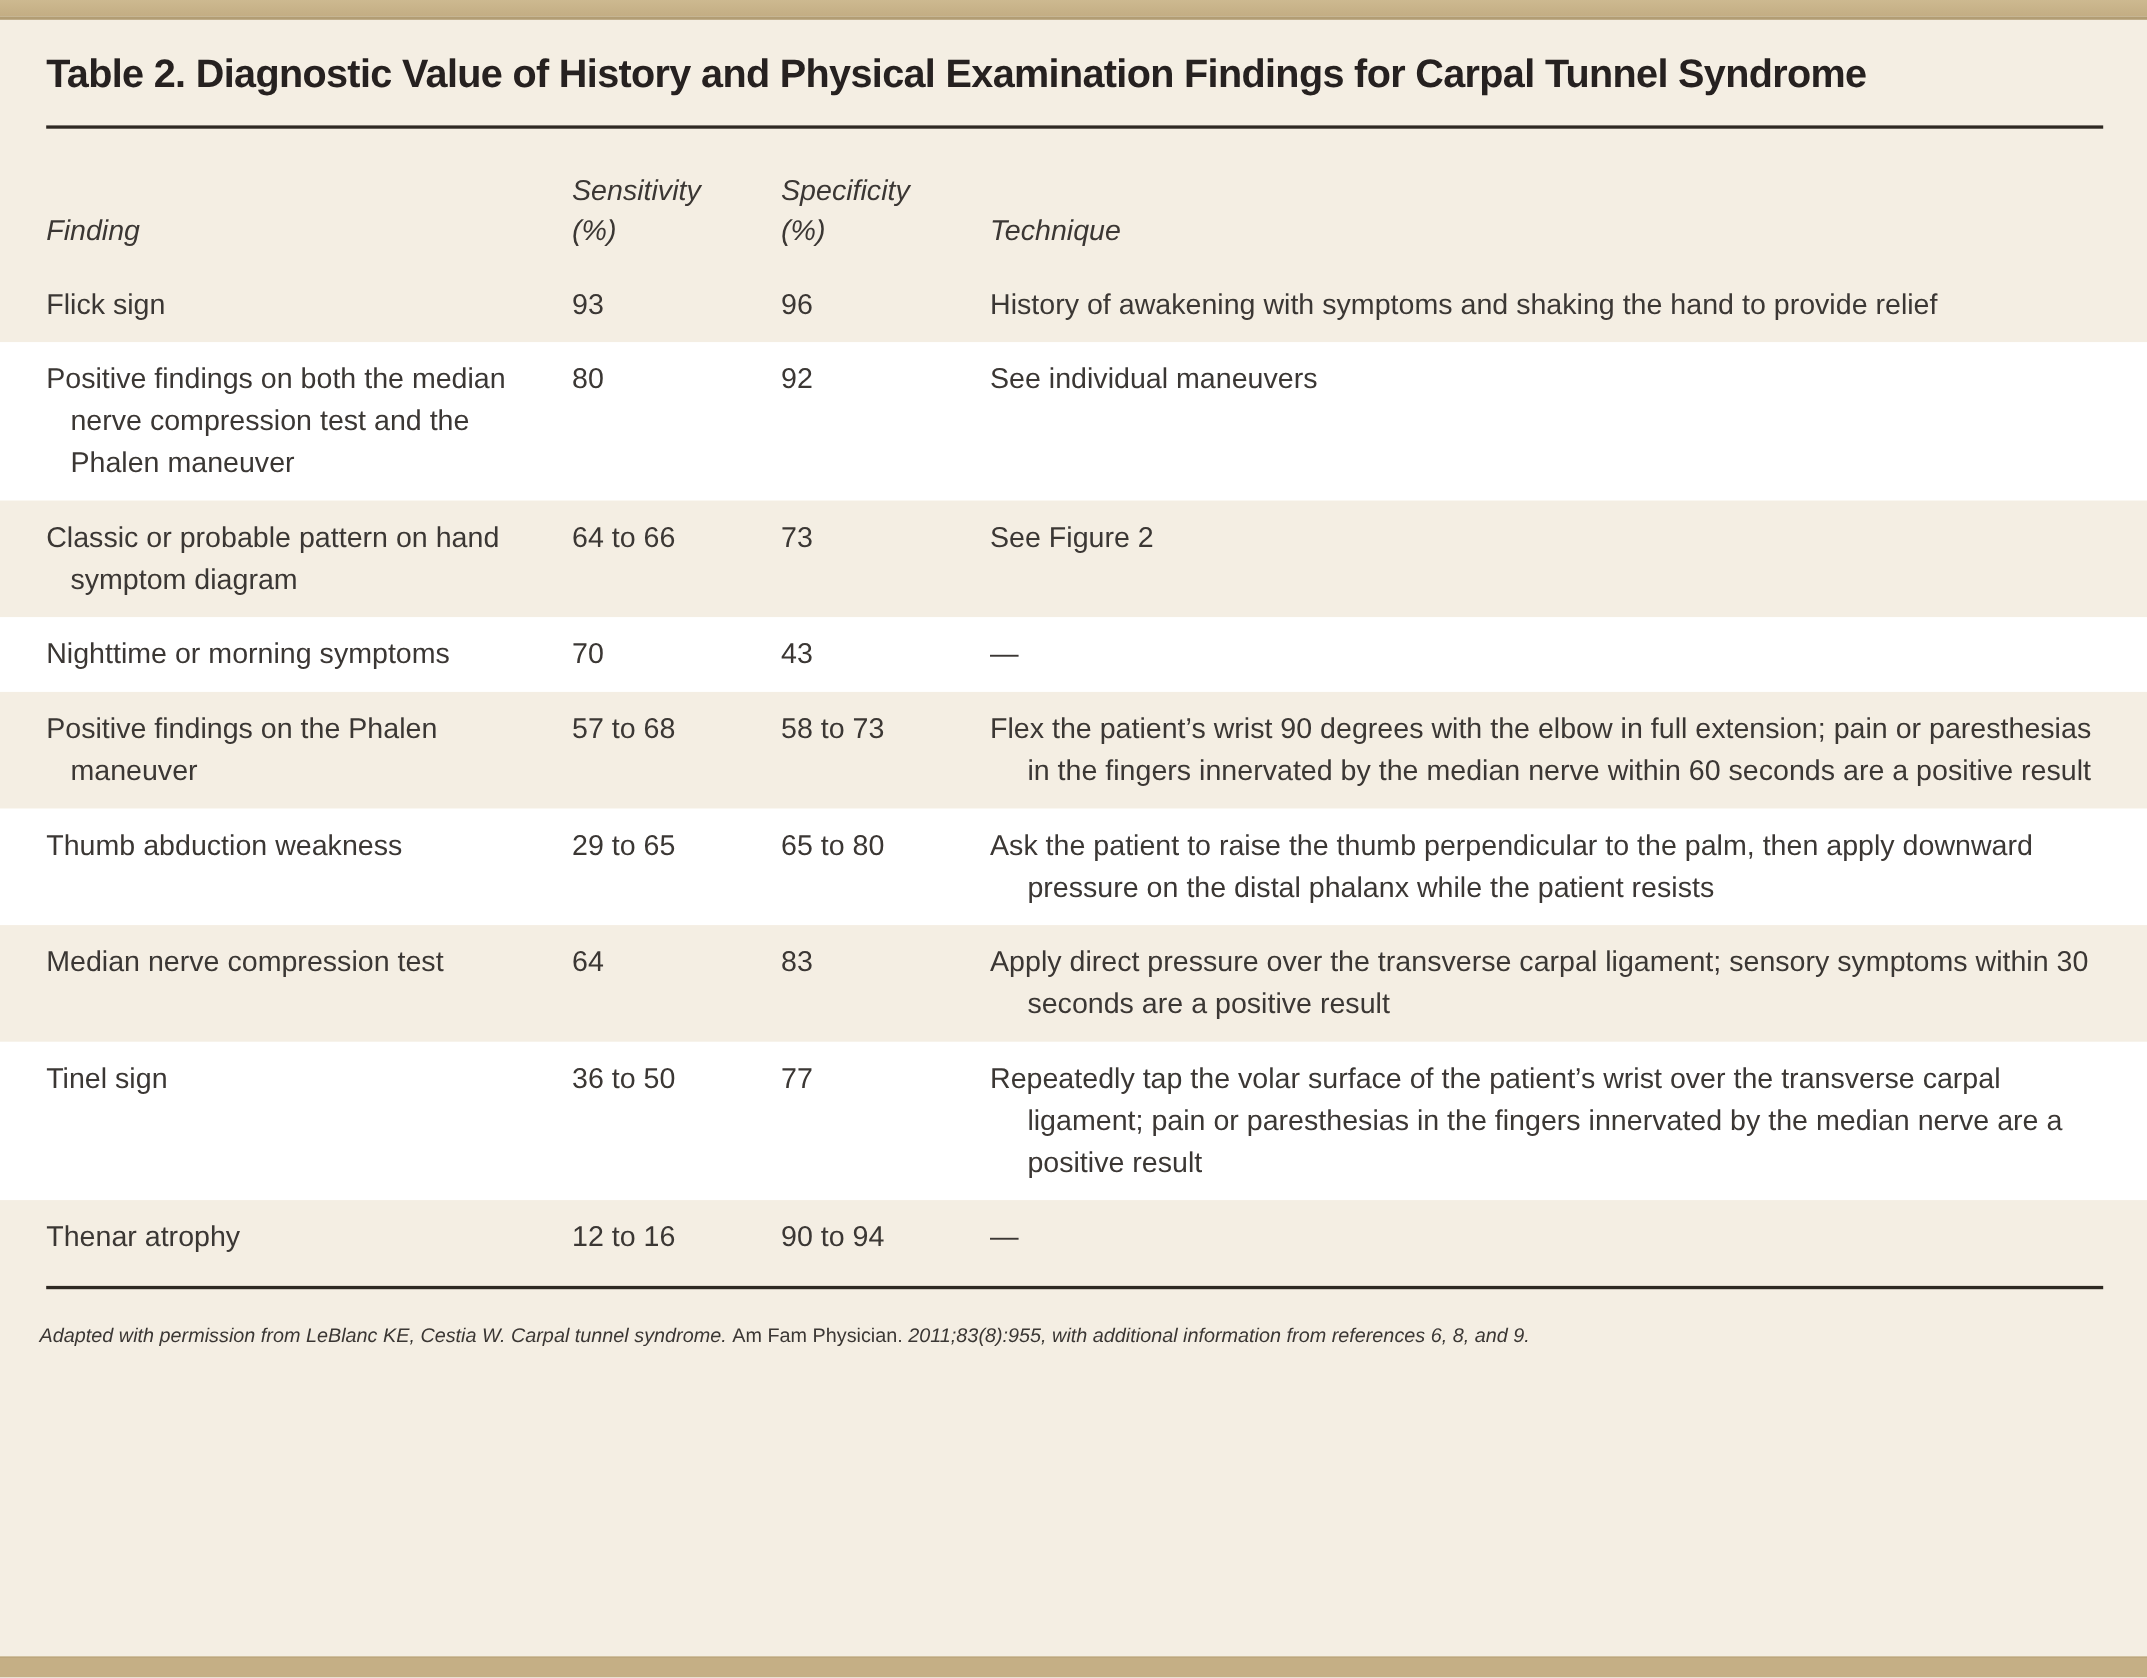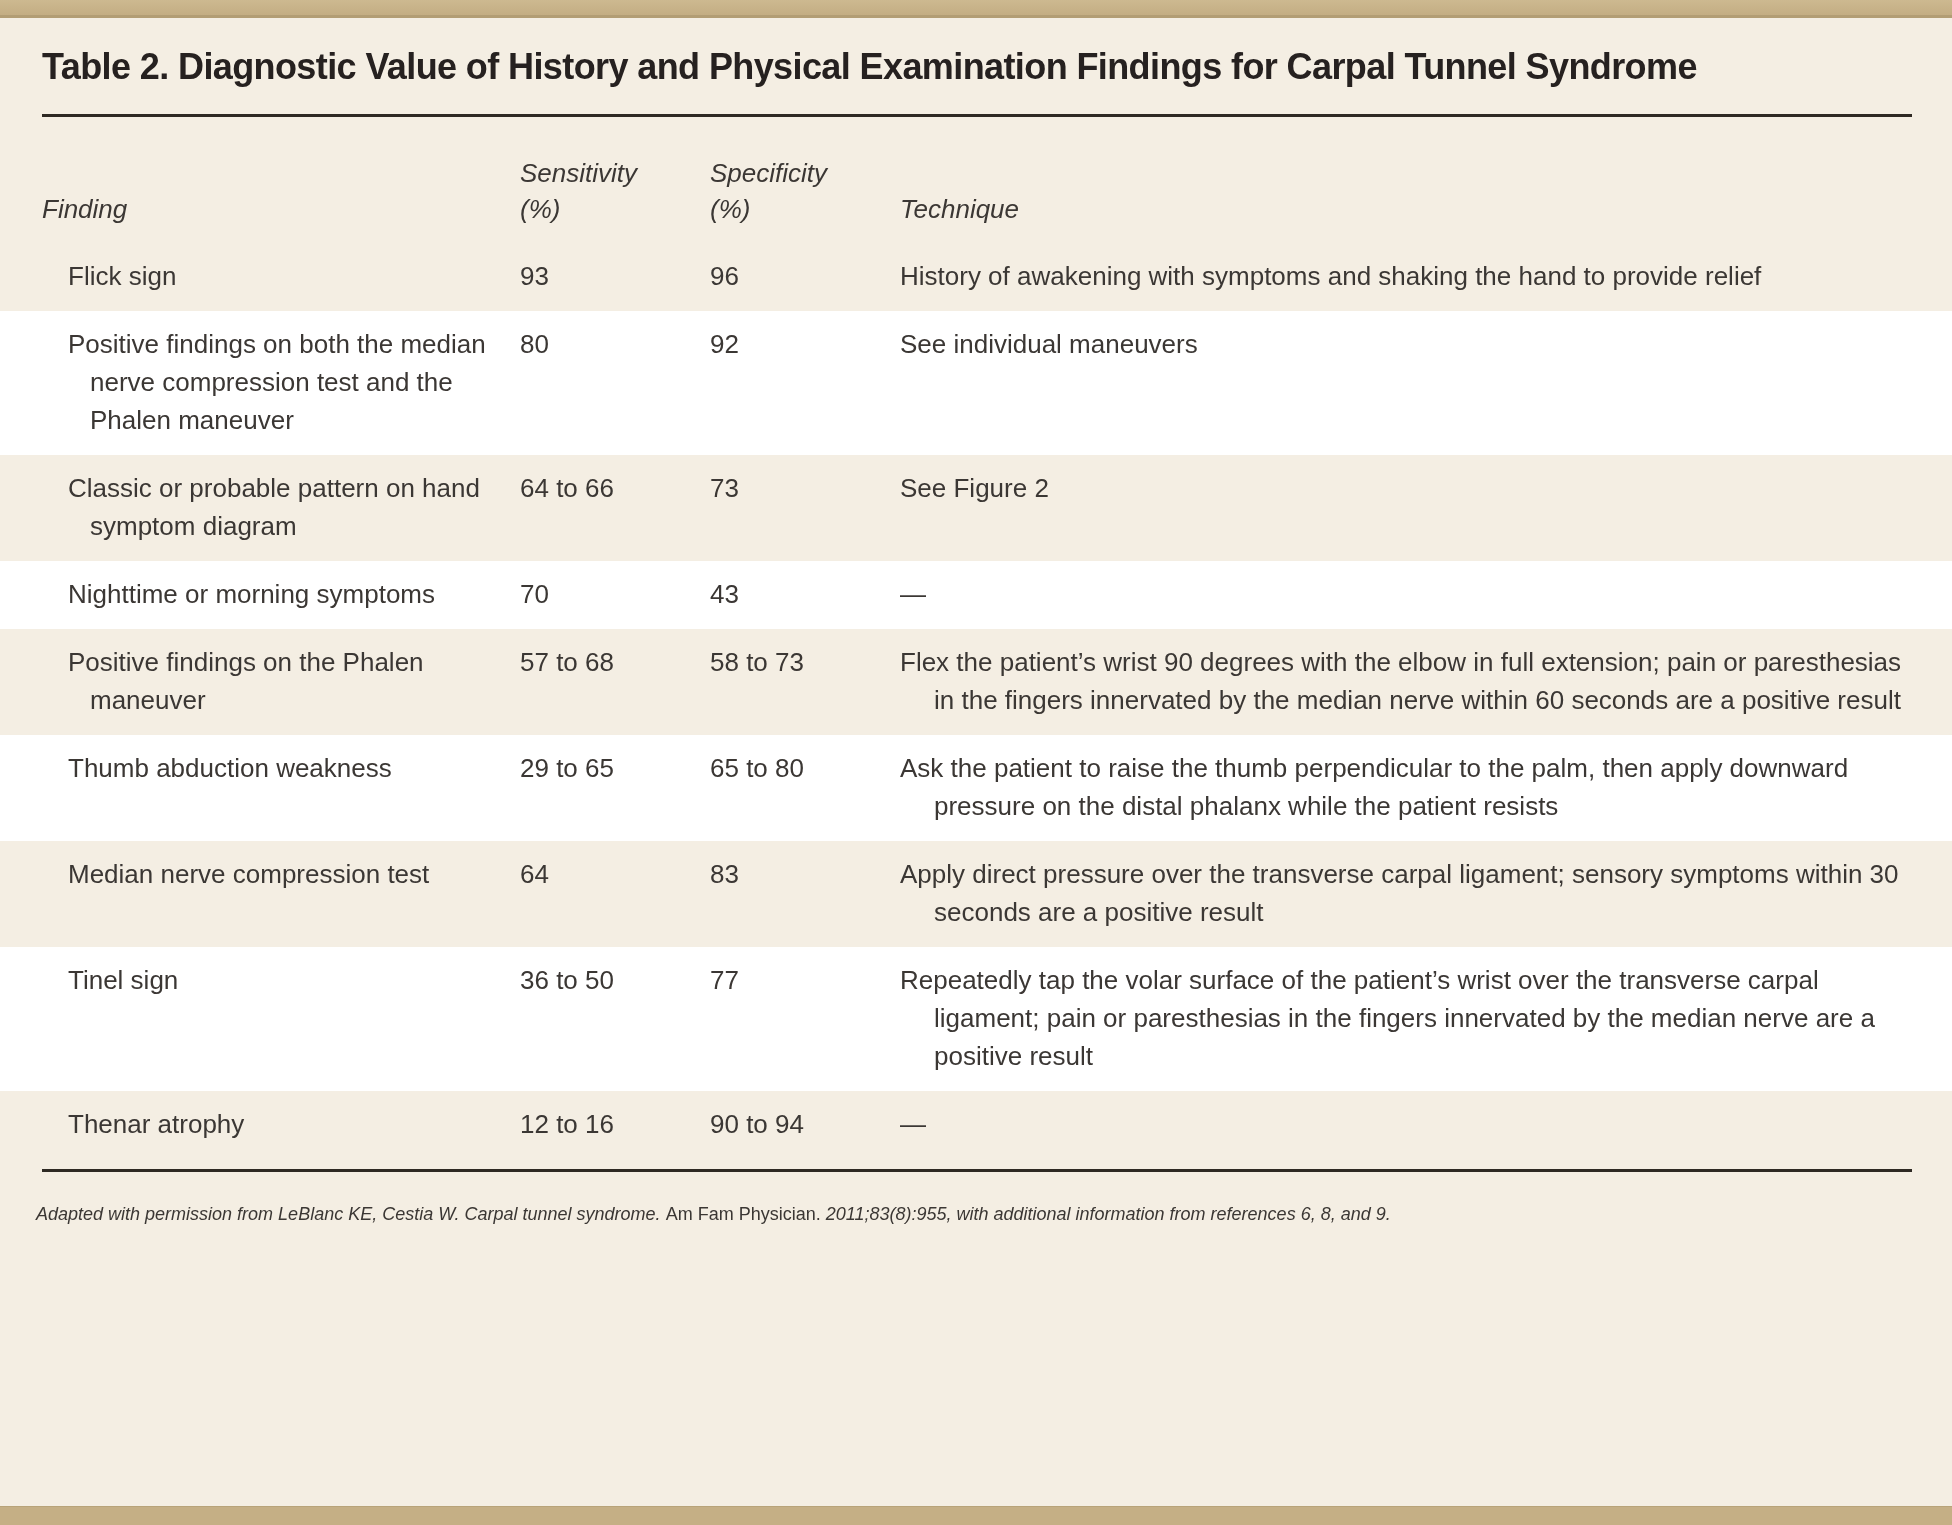--- a/index.html
+++ b/index.html
@@ -69,21 +69,21 @@
   thead th.c-technique { padding-right: 36px; }
 
   tbody td {
     font-size: 26px;
     line-height: 38px;
     vertical-align: top;
     padding: 14px 0 16px 0;
     color: #3b3734;
   }
   tbody td.c-finding {
-    padding-left: 90px;
+    padding-left: 64px;
     padding-right: 24px;
     text-indent: -22px;
   }
   tbody td.c-technique {
     padding-left: 34px;
     padding-right: 36px;
     text-indent: -34px;
   }
   tbody tr:nth-child(even) { background: #ffffff; }
 

